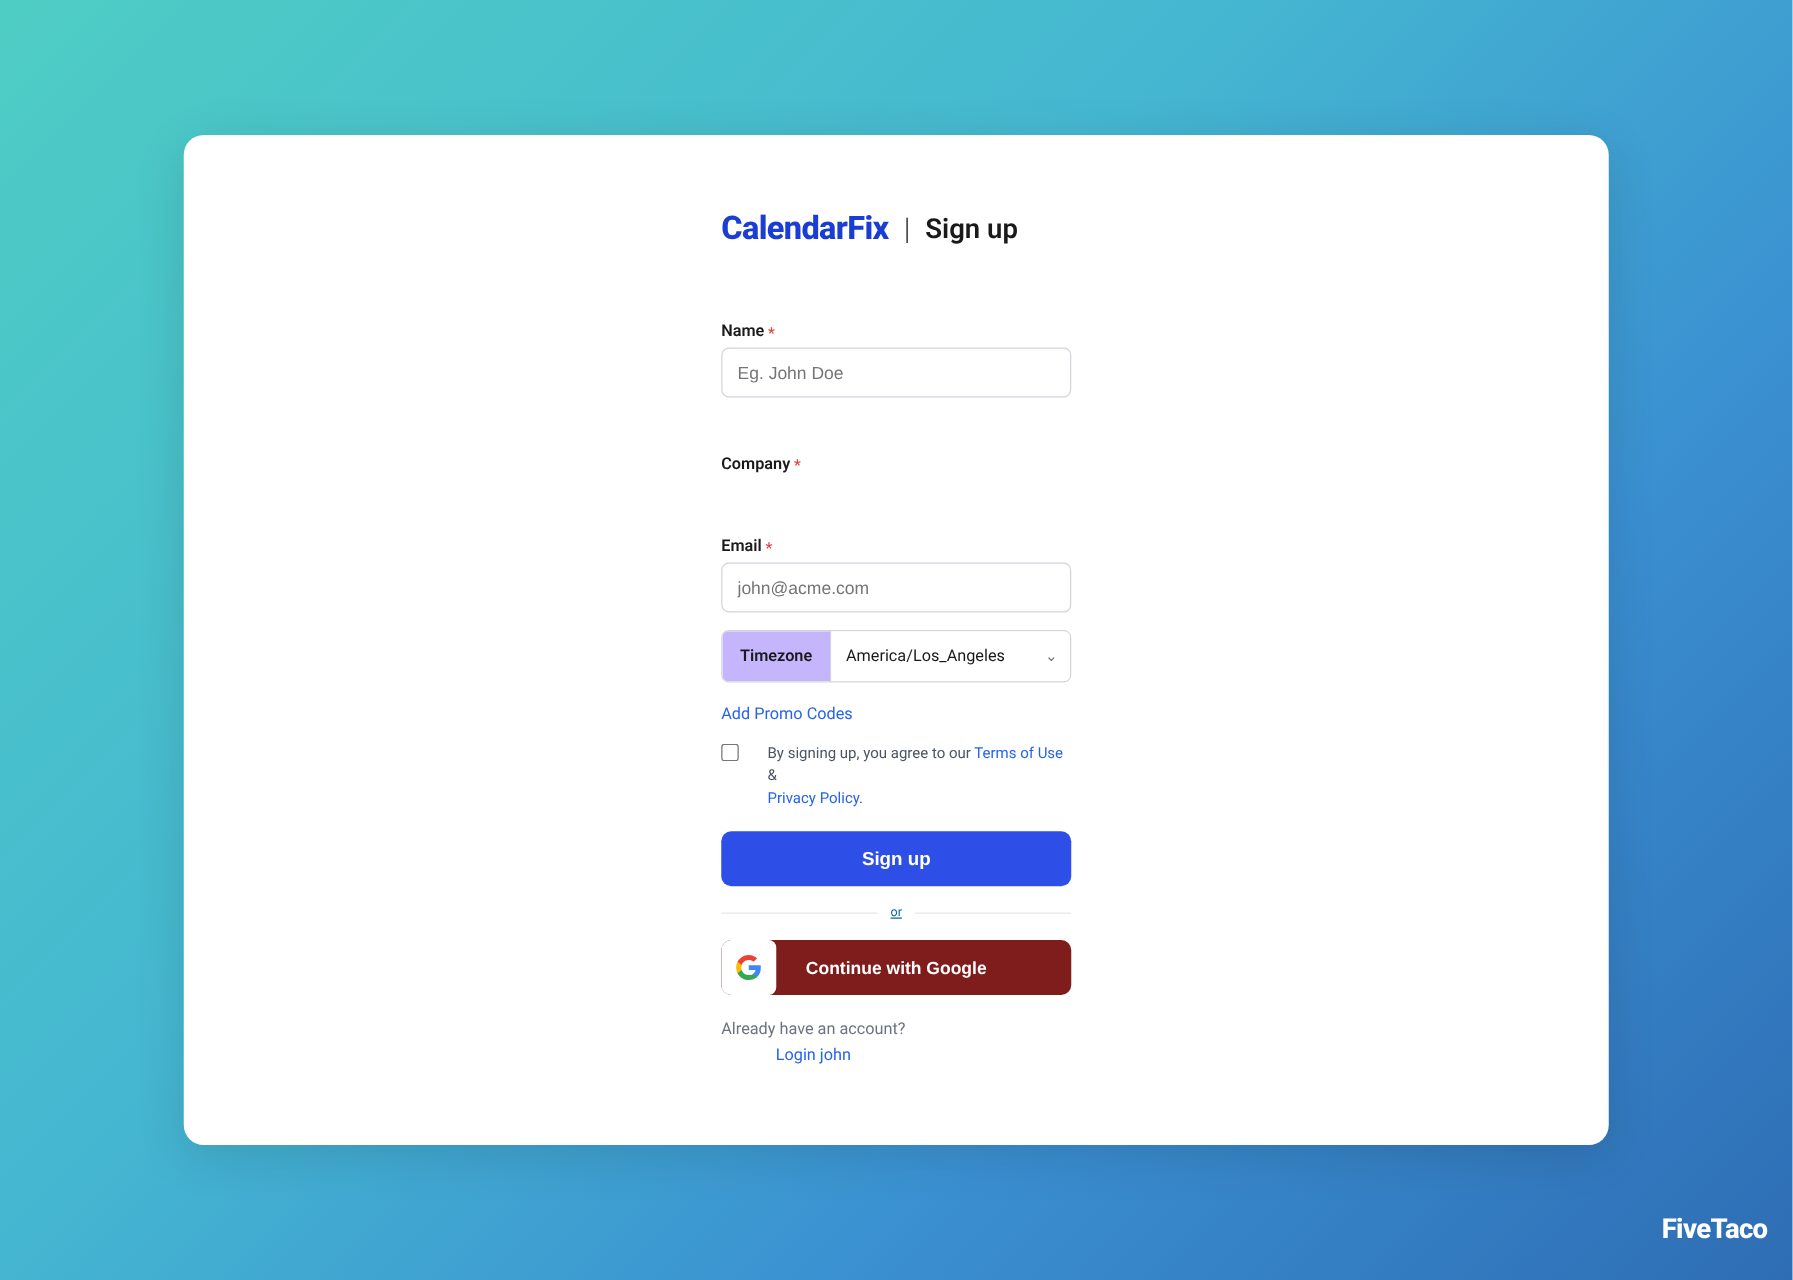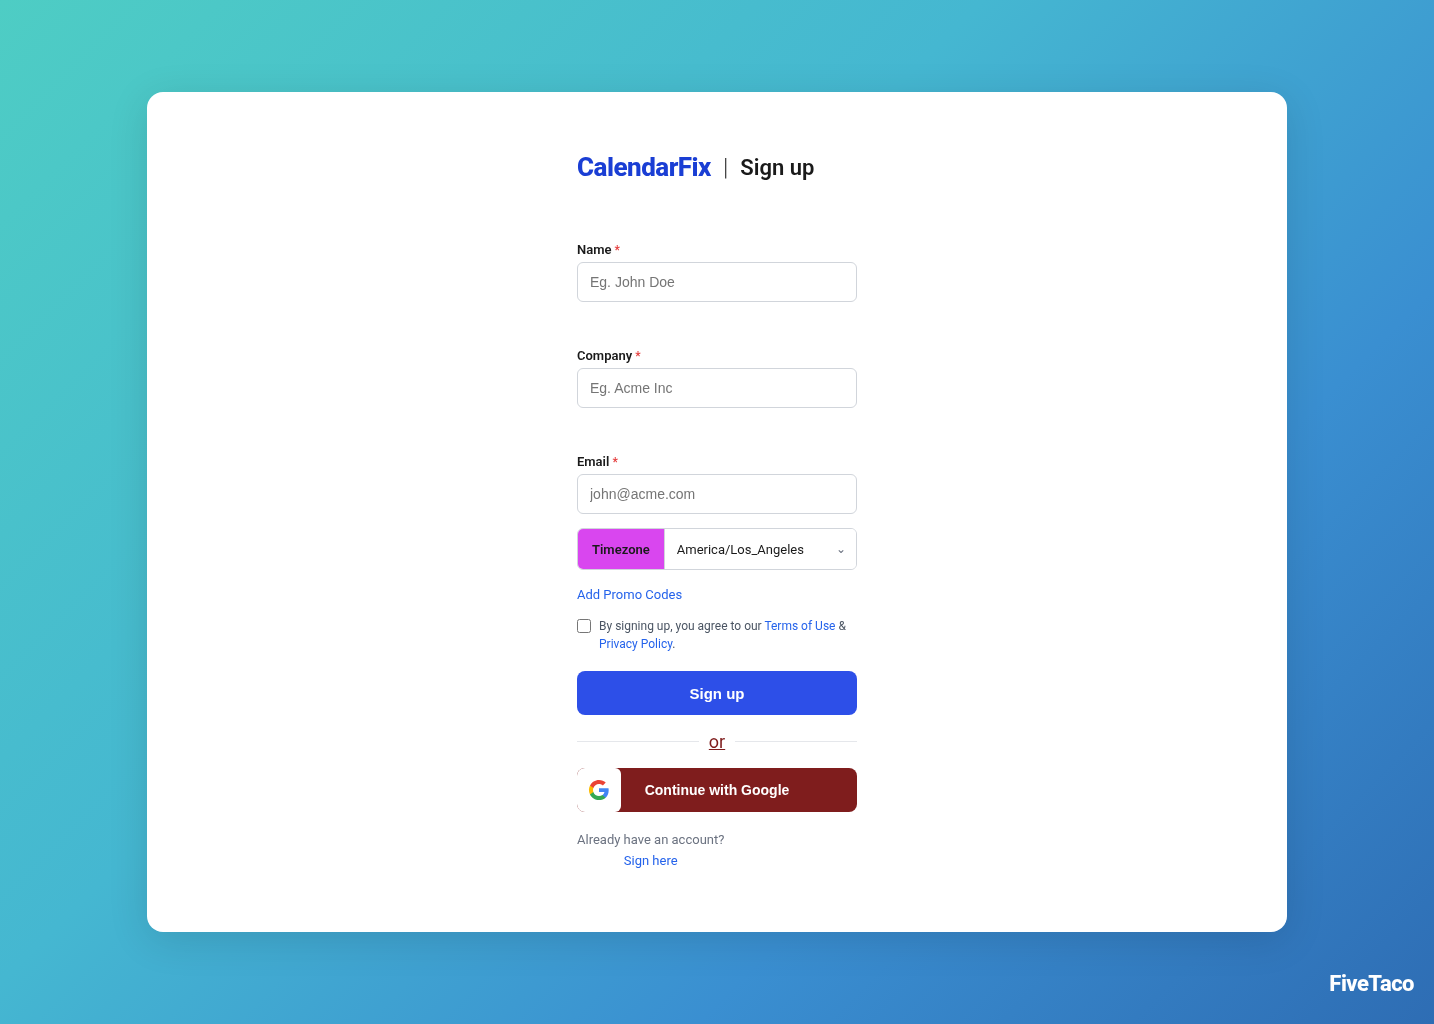--- a/index.html
+++ b/index.html
@@ -100,21 +100,21 @@
       width: 100%;
       display: flex;
       align-items: center;
       margin-bottom: 14px;
       border: 1.5px solid #d1d5db;
       border-radius: 6px;
       overflow: hidden;
     }
 
     .timezone-label-box {
-      background: #d946ef;
+      background: #c4b5fd;
       padding: 0 14px;
       height: 40px;
       display: flex;
       align-items: center;
       font-size: 13px;
       font-weight: 600;
       color: #1a1a1a;
       border-right: 1.5px solid #d1d5db;
       white-space: nowrap;
     }
@@ -146,21 +146,21 @@
     .promo-link a {
       color: #2563eb;
       font-size: 13px;
       text-decoration: none;
     }
 
     .terms-row {
       width: 100%;
       display: flex;
       align-items: flex-start;
-      gap: 8px;
+      gap: 23px;
       margin-bottom: 18px;
     }
 
     .terms-checkbox {
       width: 14px;
       height: 14px;
       margin-top: 2px;
       flex-shrink: 0;
       border: 1.5px solid #d1d5db;
       border-radius: 3px;
@@ -199,22 +199,22 @@
       margin-bottom: 16px;
     }
 
     .divider-line {
       flex: 1;
       height: 1px;
       background: #e5e7eb;
     }
 
     .or-text {
-      font-size: 18px;
-      color: #7f1d1d;
+      font-size: 10px;
+      color: #0369a1;
       text-decoration: underline;
     }
 
     .google-button {
       width: 100%;
       height: 44px;
       background: #7f1d1d;
       border: none;
       border-radius: 8px;
       display: flex;
@@ -292,21 +292,20 @@
         <span class="required-star">*</span>
       </div>
       <input class="field-input" type="text" placeholder="Eg. John Doe" style="">
     </div>
 
     <div class="field-group">
       <div class="field-label">
         <span>Company</span>
         <span class="required-star">*</span>
       </div>
-      <input class="field-input" type="text" placeholder="Eg. Acme Inc" style="">
     </div>
 
     <div class="field-group">
       <div class="field-label">
         <span>Email</span>
         <span class="required-star">*</span>
       </div>
       <input class="field-input" type="email" placeholder="john@acme.com" style="">
     </div>
 
@@ -344,19 +343,19 @@
           <path d="M12 23c2.97 0 5.46-.98 7.28-2.66l-3.57-2.77c-.98.66-2.23 1.06-3.71 1.06-2.86 0-5.29-1.93-6.16-4.53H2.18v2.84C3.99 20.53 7.7 23 12 23z" fill="#34A853"></path>
           <path d="M5.84 14.09c-.22-.66-.35-1.36-.35-2.09s.13-1.43.35-2.09V7.07H2.18C1.43 8.55 1 10.22 1 12s.43 3.45 1.18 4.93l3.66-2.84z" fill="#FBBC05"></path>
           <path d="M12 5.38c1.62 0 3.06.56 4.21 1.64l3.15-3.15C17.45 2.09 14.97 1 12 1 7.7 1 3.99 3.47 2.18 7.07l3.66 2.84c.87-2.6 3.3-4.53 6.16-4.53z" fill="#EA4335"></path>
         </svg>
       </div>
       <span class="google-button-text">Continue with Google</span>
     </button>
 
     <div class="already-account">
       <span>Already have an account?</span>
-      <a href="#">Sign here</a>
+      <a href="#">Login john</a>
     </div>
 
   </div>
 </div>
 
 <div class="fivetaco-watermark">FiveTaco</div>
 
 </body></html>

